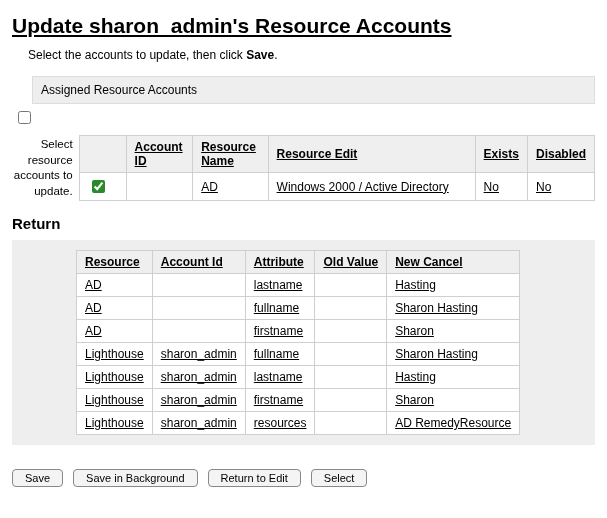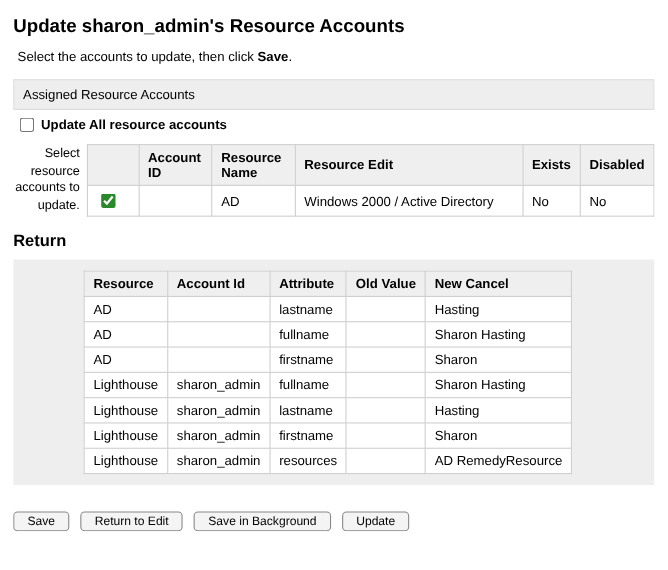--- a/index.html
+++ b/index.html
@@ -3,33 +3,35 @@
 <meta charset="utf-8">
 <style>
   body {
     font-family: Arial, Helvetica, sans-serif;
     font-size: 12px;
     color: #000;
     margin: 10px 12px;
     width: 583px;
   }
   h2.title {
-    font-size: 17px;
+    font-size: 21px;
     font-weight: bold;
     margin: 4px 0 10px 0;
+    text-decoration: underline;
   }
   .instr {
-    margin: 6px 0 14px 4px;
+    margin: 6px 0 14px 16px;
   }
   .instr .bold { font-weight: bold; }
   .section-bar {
     background: #eeeeee;
     border: 1px solid #ddd;
     padding: 6px 8px;
     font-size: 12px;
+    margin-left: 20px;
   }
   .update-all {
     padding: 4px 2px 8px 2px;
   }
   .update-all label {
     font-weight: bold;
     vertical-align: middle;
   }
   .update-all input { vertical-align: middle; }
   .acct-wrap {
@@ -41,20 +43,21 @@
   .acct-label {
     width: 66px;
     text-align: right;
     font-size: 11.5px;
     line-height: 1.35;
     padding-top: 2px;
   }
   table.data {
     border-collapse: collapse;
     font-size: 12px;
+    text-decoration: underline;
   }
   table.data th, table.data td {
     border: 1px solid #cfcfcf;
     padding: 4px 8px;
     text-align: left;
     vertical-align: middle;
   }
   table.data th {
     background: #efefef;
     font-weight: bold;
@@ -92,21 +95,20 @@
 <h2 class="title">Update sharon_admin's Resource Accounts</h2>
 
 <div class="instr">
   <span>Select the accounts to update, then click </span><span class="bold">Save</span><span>.</span>
 </div>
 
 <div class="section-bar">Assigned Resource Accounts</div>
 
 <div class="update-all">
   <input type="checkbox" id="ua" style="">
-  <label for="ua">Update All resource accounts</label>
 </div>
 
 <div class="acct-wrap">
   <div class="acct-label">Select resource accounts to update.</div>
   <table class="data">
     <thead>
       <tr>
         <th class="cb-cell"></th>
         <th>Account ID</th>
         <th>Resource Name</th>
@@ -190,16 +192,16 @@
           <td>resources</td>
           <td></td>
           <td>AD RemedyResource</td>
         </tr>
       </tbody>
   </table>
 </div>
 
 <div class="btnbar">
   <button class="ui">Save</button>
+  <button class="ui">Save in Background</button>
   <button class="ui">Return to Edit</button>
-  <button class="ui">Save in Background</button>
-  <button class="ui">Update</button>
+  <button class="ui">Select</button>
 </div>
 
 </body></html>

